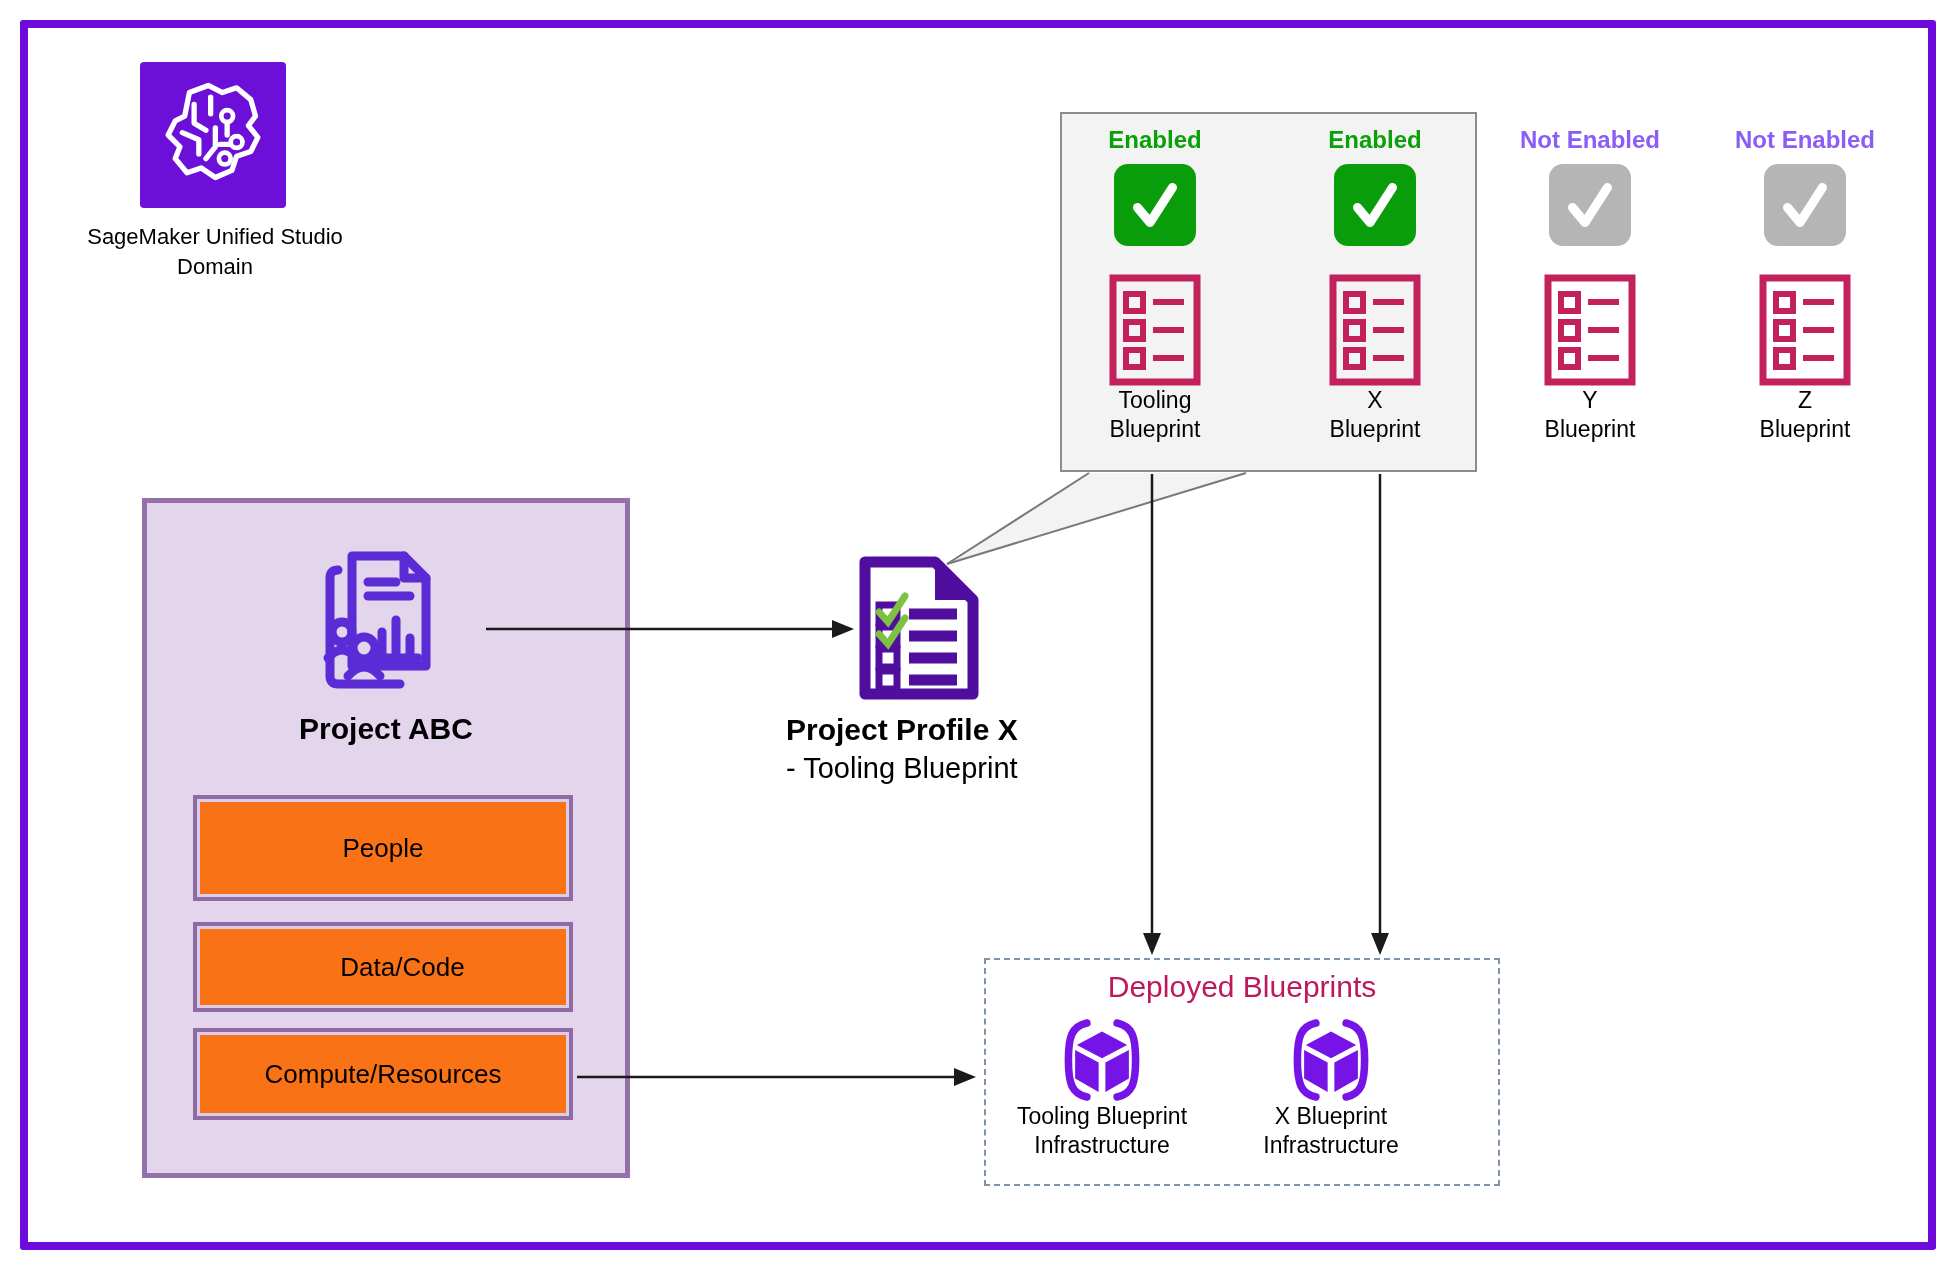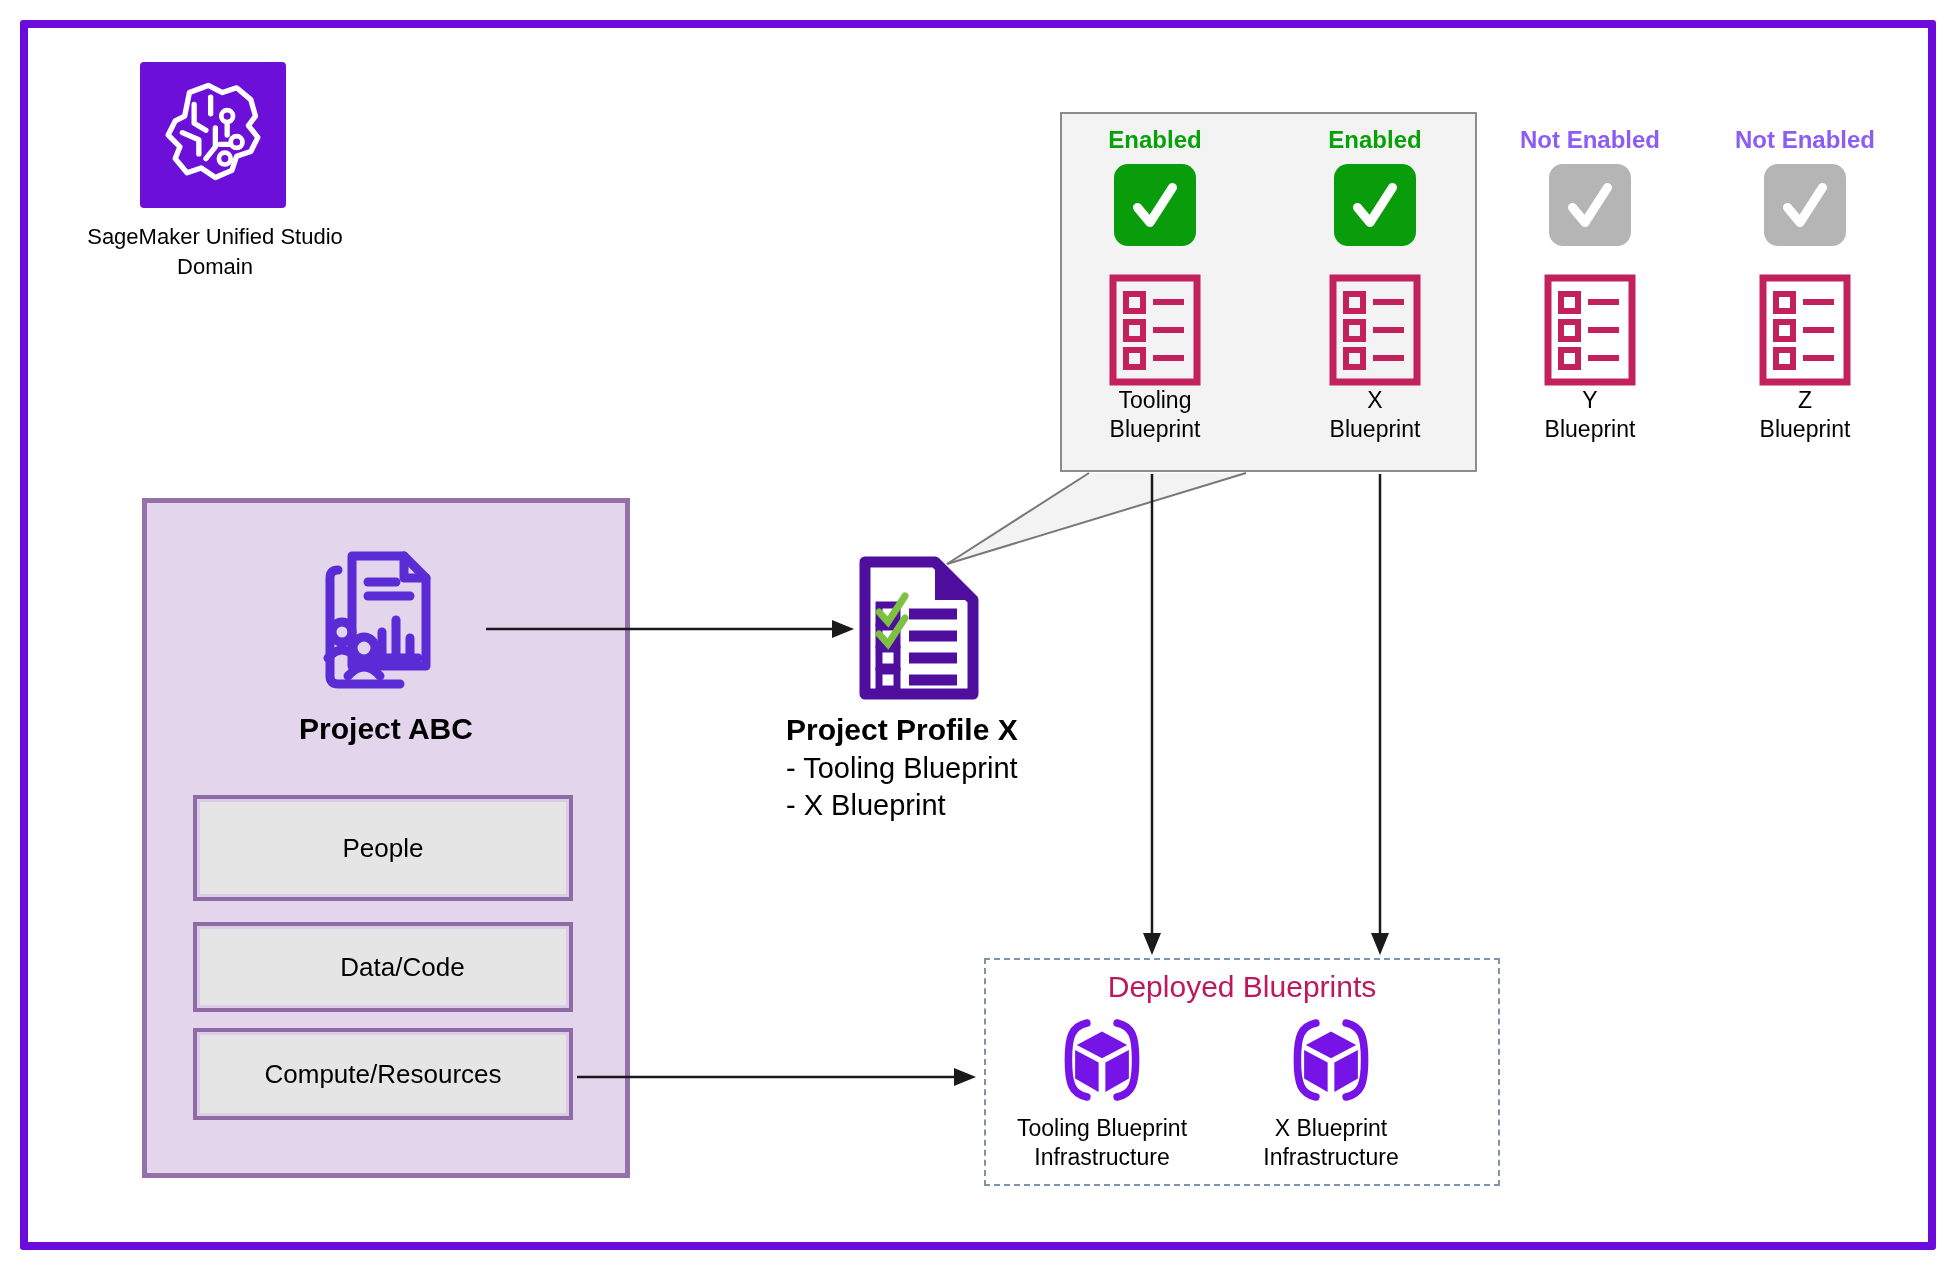--- a/index.html
+++ b/index.html
@@ -26,40 +26,40 @@
   .bp-check.enabled{background:#0A9D0B;}
   .bp-check.not-enabled{background:#B5B5B5;}
   .bp-doc{margin-top:28px;}
   .bp-name{text-align:center;font-size:23px;line-height:29px;}
   
   .project-box{position:absolute;left:142px;top:498px;width:488px;height:680px;
                background:#E2D5EC;border:5px solid #9471A9;box-sizing:border-box;}
   .abc-icon{position:absolute;left:312px;top:548px;}
   .project-title{position:absolute;left:142px;top:712px;width:488px;text-align:center;
                  font-size:30px;font-weight:bold;}
-  .sub-box{position:absolute;left:193px;width:380px;background:#e5e5e5;
+  .sub-box{position:absolute;left:193px;width:380px;background:#f97316;
            border:4px solid #8F6BA6;box-sizing:border-box;
            box-shadow:inset 0 0 0 3px #DCCCE8;
            display:flex;align-items:center;justify-content:center;font-size:26px;}
   .sub-people{top:795px;height:106px;}
   .sub-data{top:922px;height:90px;padding-left:39px;}
   .sub-compute{top:1028px;height:92px;}
   
   .profile-icon{position:absolute;left:855px;top:556px;}
   .profile-text{position:absolute;left:786px;top:710px;width:340px;}
   .profile-title{font-size:30px;font-weight:bold;line-height:40px;}
   .profile-item{font-size:29px;line-height:37px;}
   
   .deployed-box{position:absolute;left:984px;top:958px;width:516px;height:228px;
                 border:2px dashed #7E93AA;box-sizing:border-box;}
   .deployed-title{position:absolute;left:984px;top:970px;width:516px;text-align:center;
                   font-size:30px;color:#be185d;}
   .deploy-item{position:absolute;top:1018px;width:230px;display:flex;flex-direction:column;align-items:center;}
   .dep1{left:987px;} .dep2{left:1216px;}
-  .deploy-label{margin-top:12px;text-align:center;font-size:23px;line-height:29px;}
+  .deploy-label{margin-top:0;text-align:center;font-size:23px;line-height:29px;}
   
   .overlay{position:absolute;left:0;top:0;width:1956px;height:1270px;pointer-events:none;}
 </style>
 </head>
 <body>
 
 <div class="canvas">
 
   <div class="frame"></div>
 
@@ -211,21 +211,20 @@
         <line x1="54" y1="102" x2="102" y2="102" stroke="#4F0E9E" stroke-width="11"></line>
       <rect x="24" y="115" width="18" height="18" fill="#fff" stroke="#4F0E9E" stroke-width="7"></rect>
         <line x1="54" y1="124" x2="102" y2="124" stroke="#4F0E9E" stroke-width="11"></line>
       <path d="M24,56 L33,66 L50,40" fill="none" stroke="#7DC142" stroke-width="7" stroke-linecap="round"></path>
       <path d="M24,78 L33,88 L50,62" fill="none" stroke="#7DC142" stroke-width="7" stroke-linecap="round"></path>
     </g>
   </svg>
   <div class="profile-text">
     <div class="profile-title">Project Profile X</div>
     <div class="profile-item">- Tooling Blueprint</div>
-    <div class="profile-item">- X Blueprint</div>
   </div>
 
   <div class="deployed-box"></div>
   <div class="deployed-title">Deployed Blueprints</div>
 
   <div class="deploy-item dep1">
     <svg width="84" height="84" viewBox="0 0 100 100">
       <path d="M32,6 C14,10 10,22 10,50 C10,78 14,90 32,94" fill="none" stroke="#7613E6" stroke-width="9" stroke-linecap="round"></path>
       <path d="M68,6 C86,10 90,22 90,50 C90,78 86,90 68,94" fill="none" stroke="#7613E6" stroke-width="9" stroke-linecap="round"></path>
       <polygon points="50,16 80,32 50,48 20,32" fill="#7613E6"></polygon>

